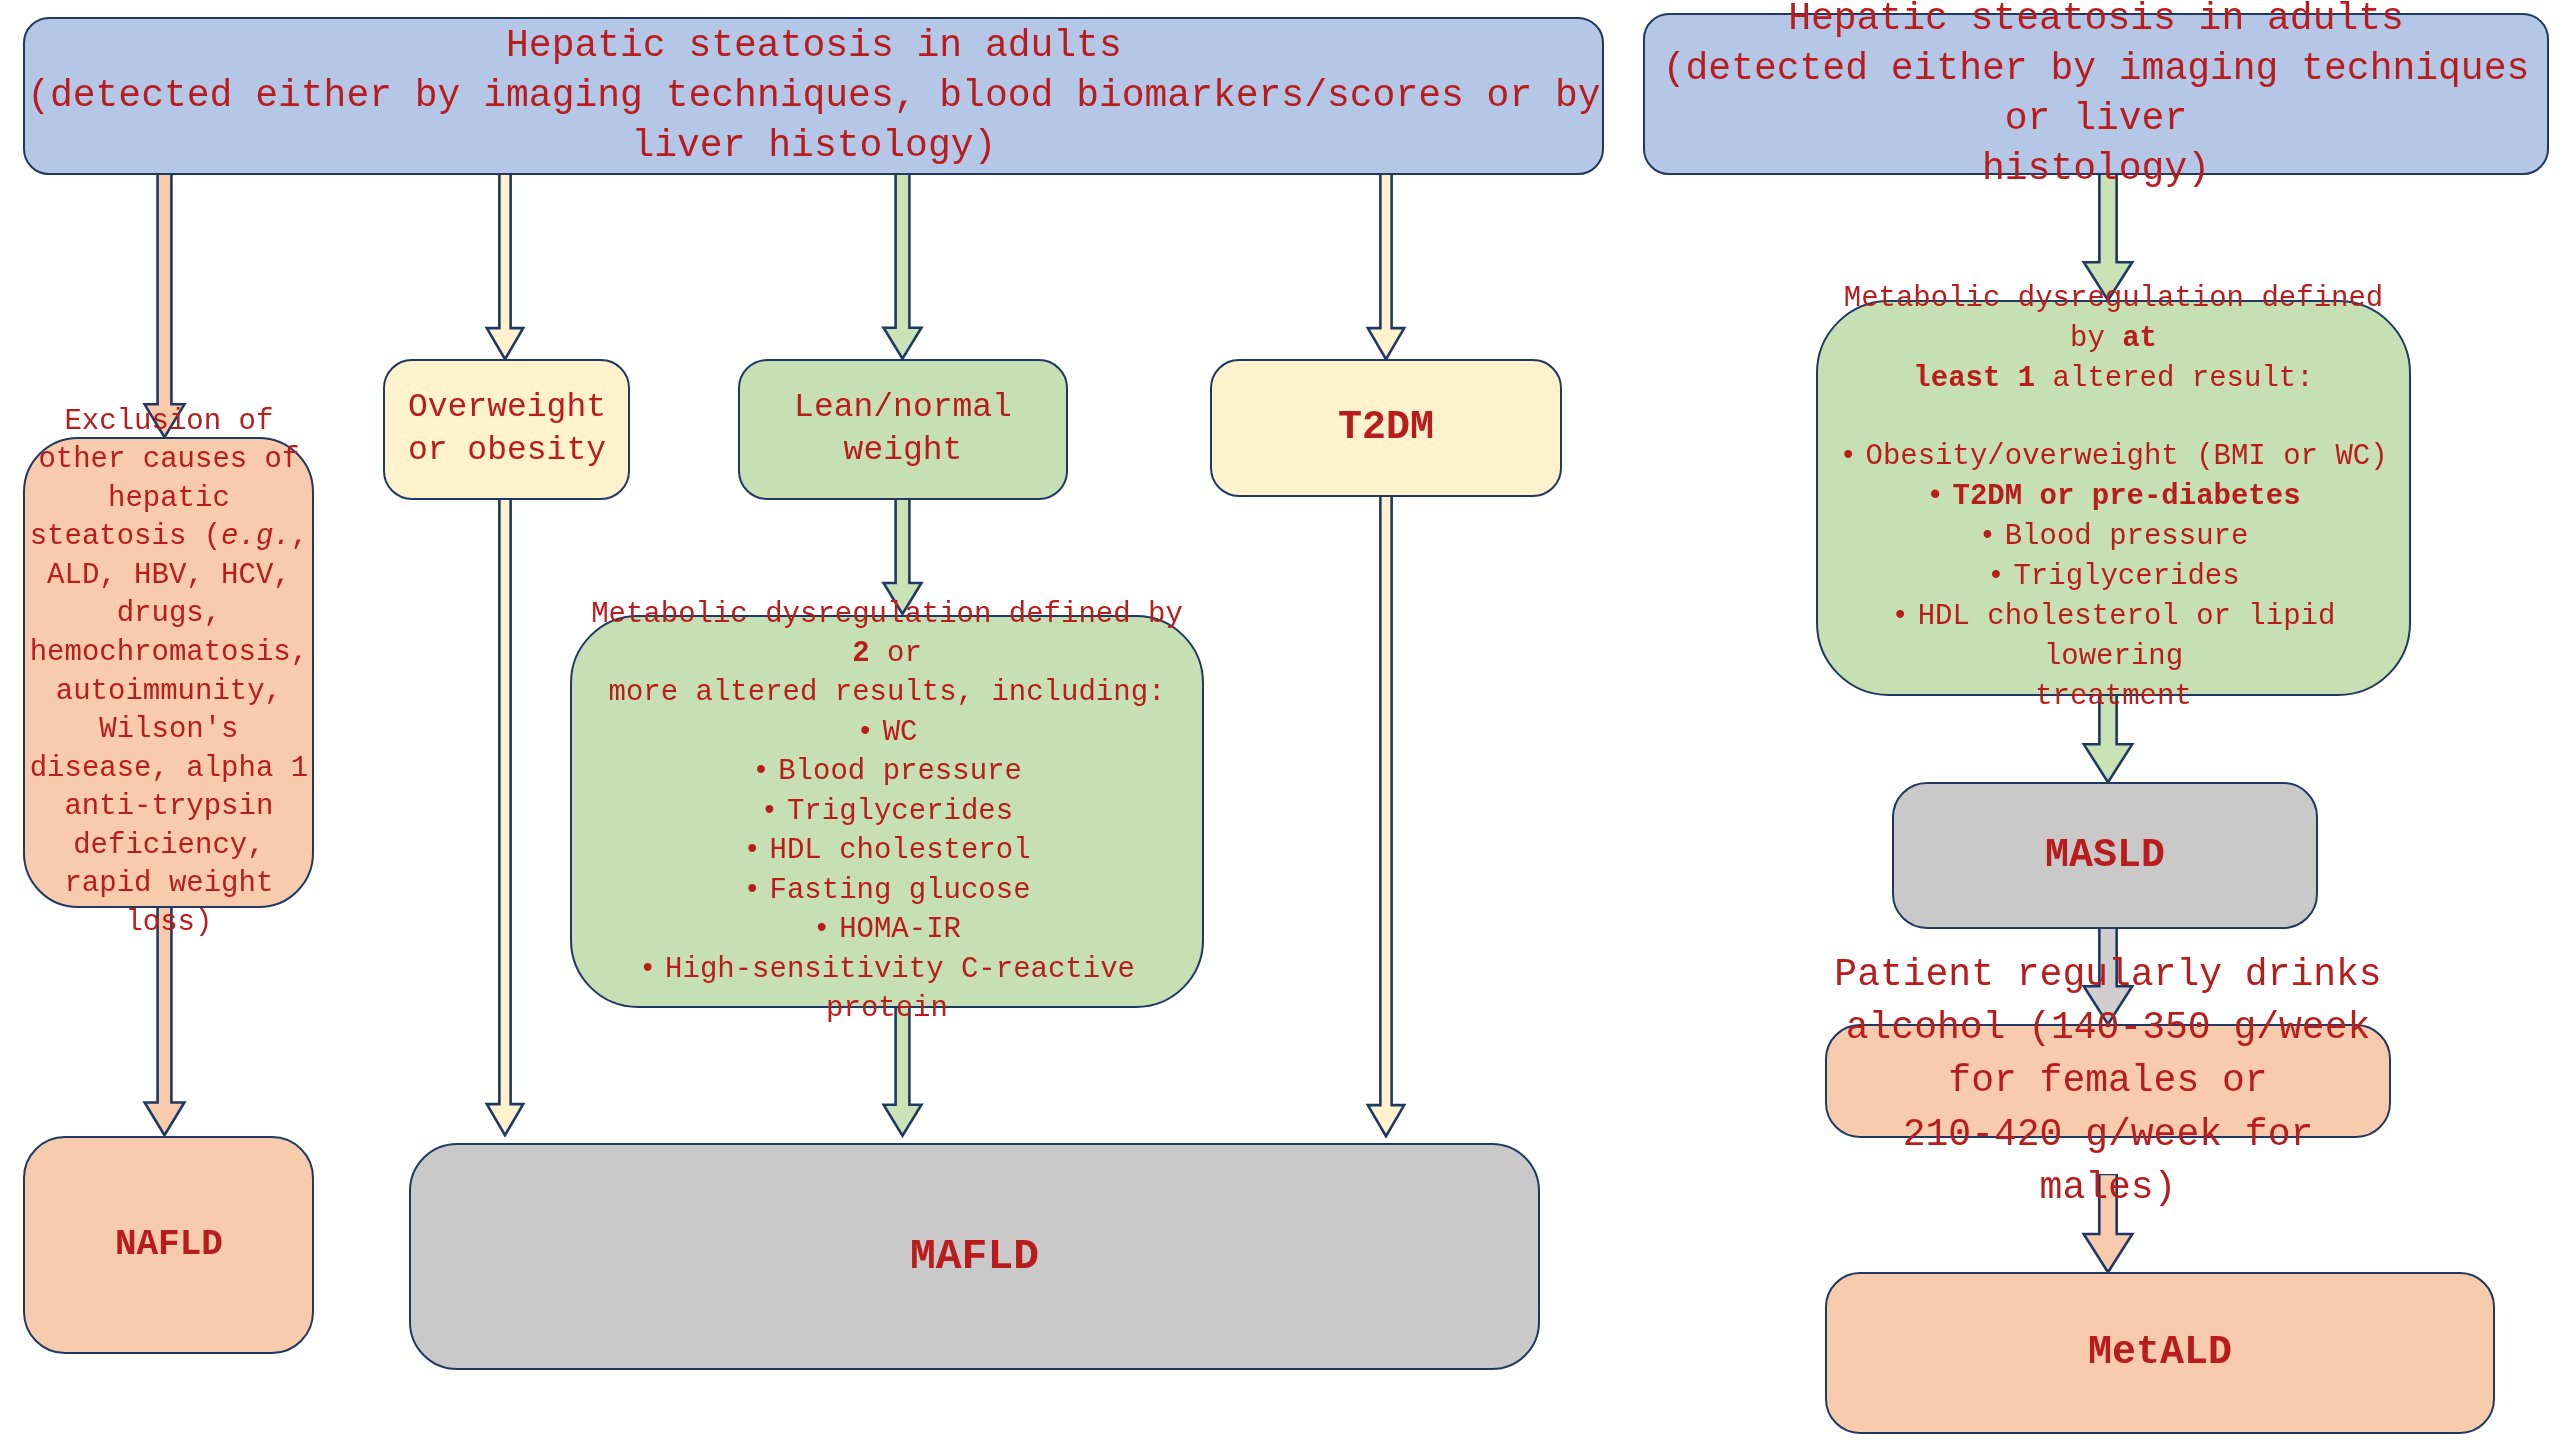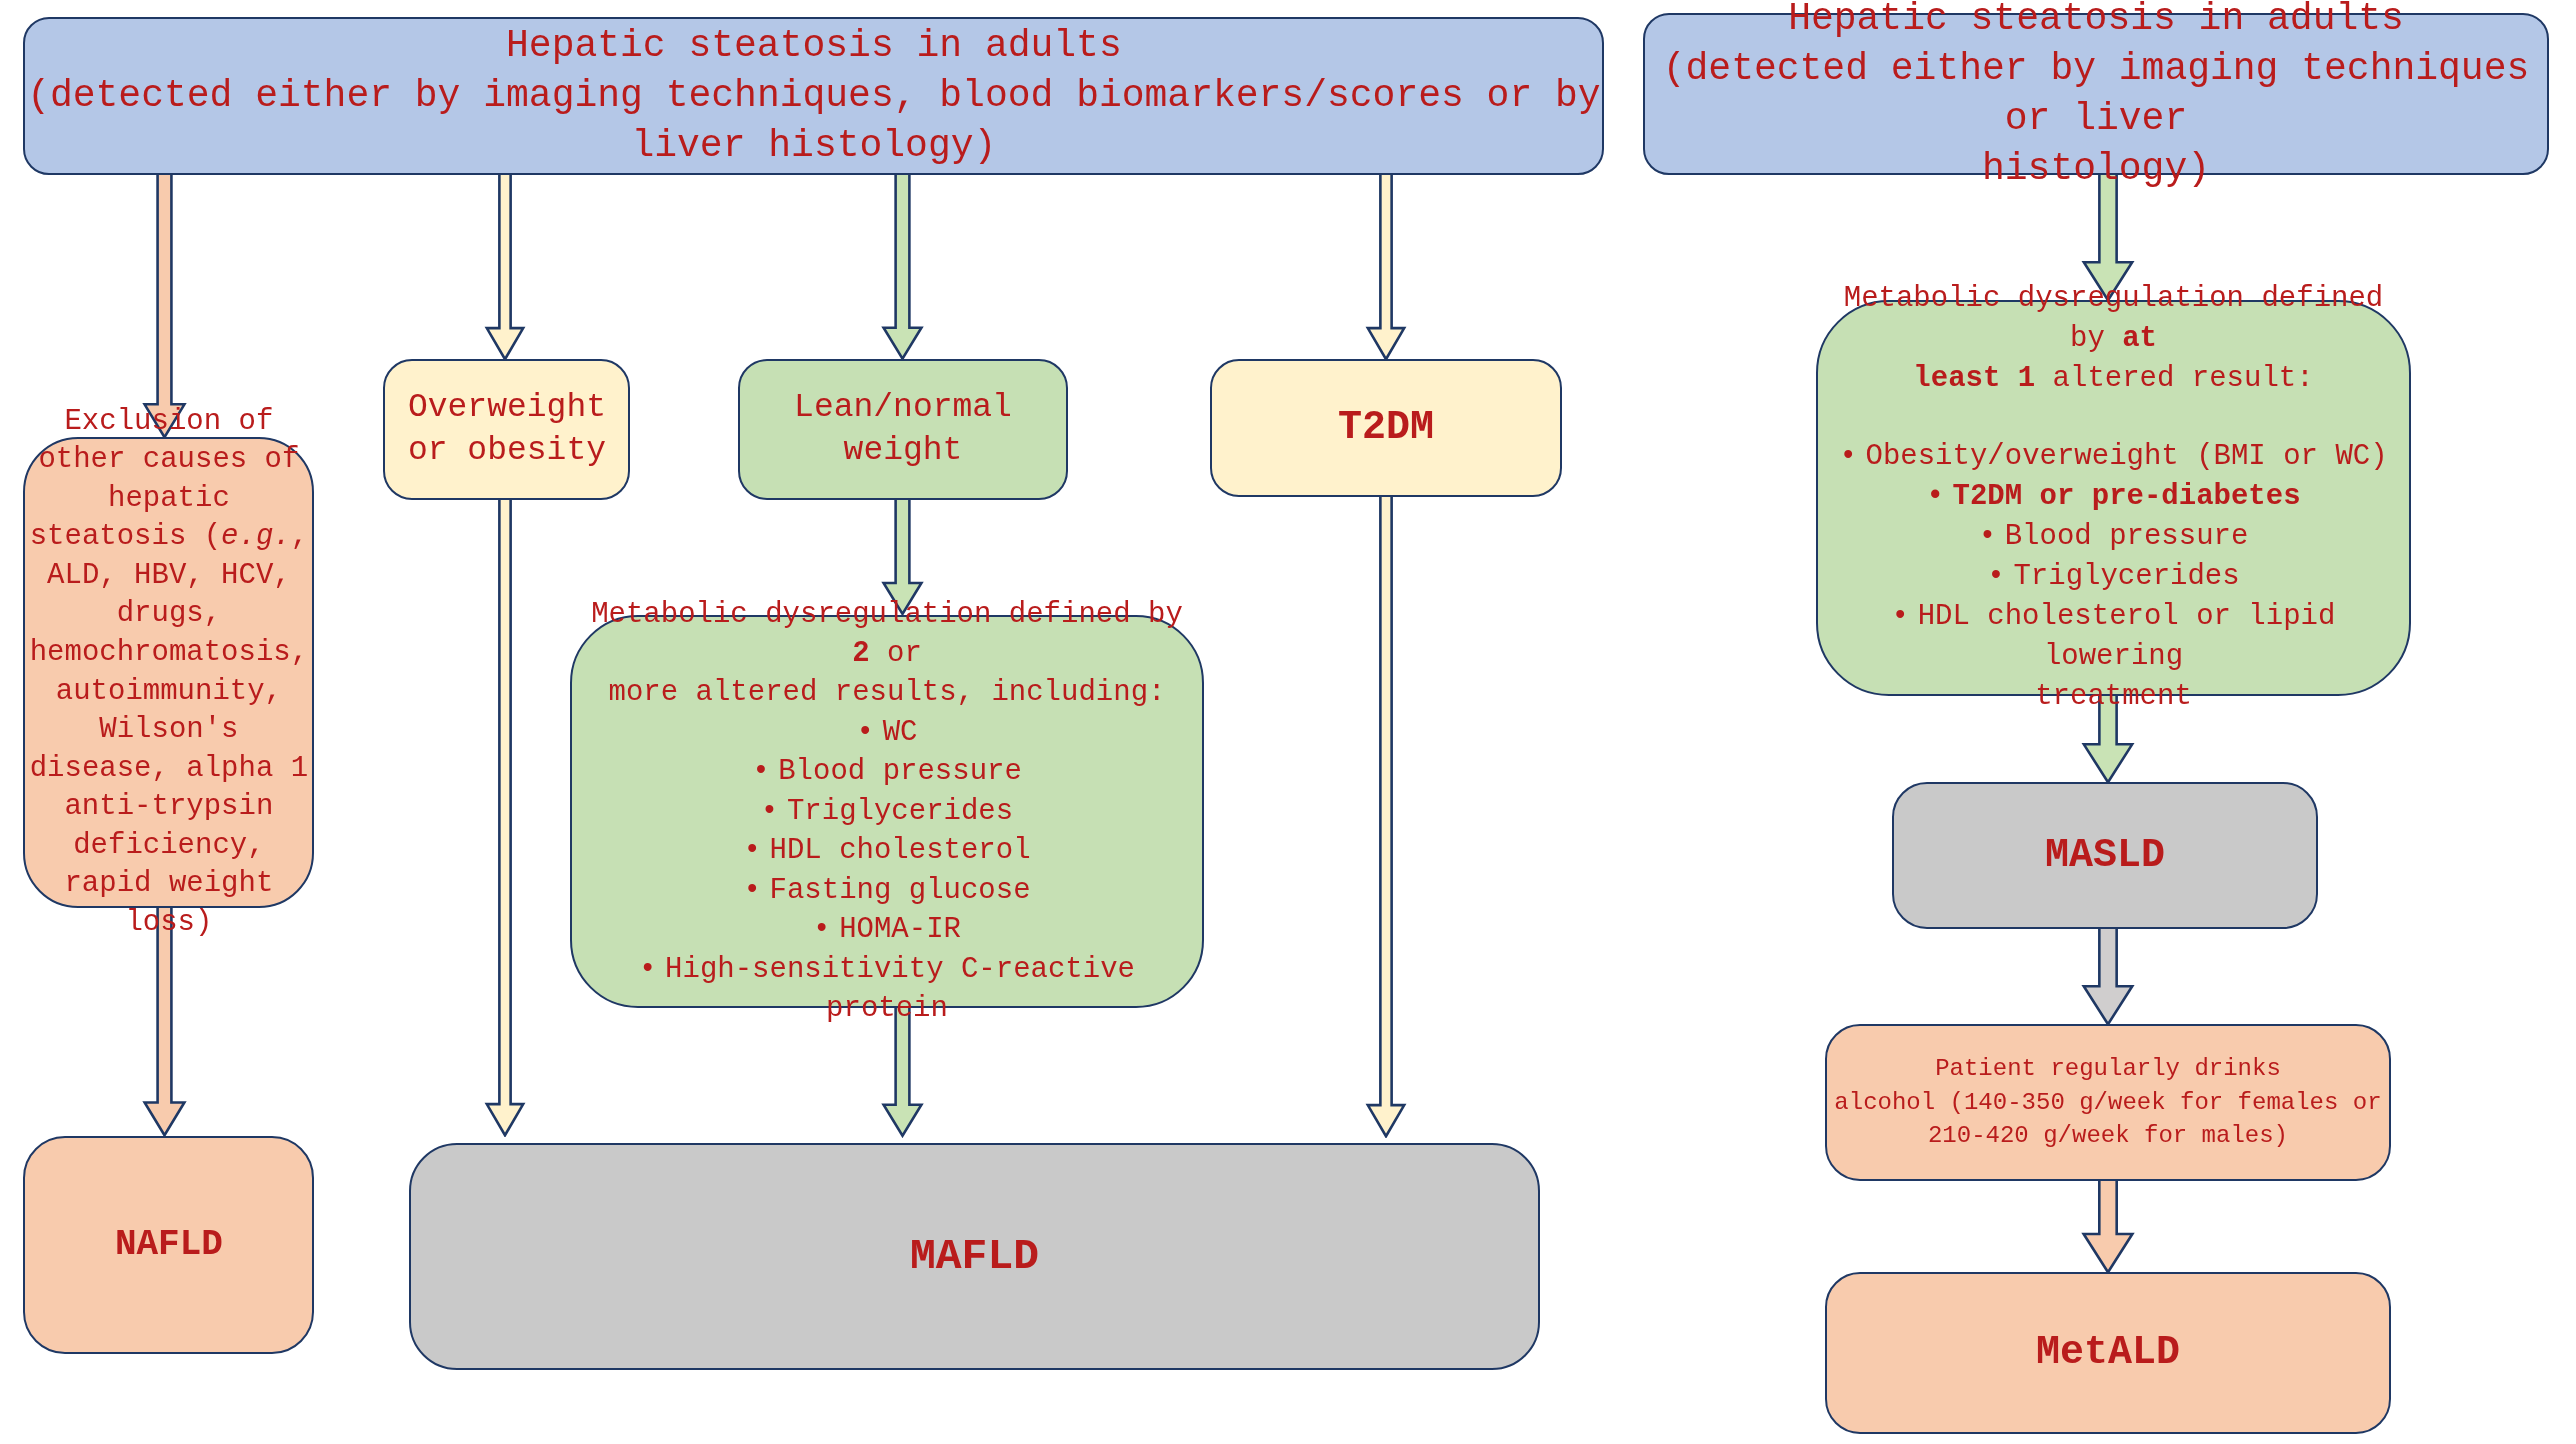--- a/index.html
+++ b/index.html
@@ -23,22 +23,22 @@
   .hdr{font-size:38px;border-radius:26px;line-height:1.32;}
   .exclusion{left:23.4px;top:437px;width:291px;height:471px;border-radius:55px;font-size:29px;padding:7px 12px;line-height:1.33;}
   .overweight{left:383px;top:359px;width:247px;height:141px;border-radius:29px;font-size:33px;text-align:right;}
   .lean{left:738px;top:359px;width:330px;height:141px;border-radius:29px;font-size:33px;}
   .t2dm{left:1210px;top:359px;width:352px;height:138px;border-radius:29px;font-size:40px;font-weight:bold;}
   .metab-l{left:570px;top:615px;width:634px;height:393px;border-radius:68px;font-size:29px;line-height:1.36;padding:8.7px 17.3px;}
   .nafld{left:23.4px;top:1136px;width:291px;height:218px;border-radius:42px;font-size:36px;font-weight:bold;}
   .mafld{left:409px;top:1136px;width:1131px;height:227px;border-radius:48px;font-size:43px;font-weight:bold;margin-top:7px;}
   .metab-r{left:1816px;top:300px;width:595px;height:396px;border-radius:73px;font-size:29px;line-height:1.38;padding:8.7px 15.6px;}
   .masld{left:1892px;top:782px;width:426px;height:147px;border-radius:35px;font-size:40px;font-weight:bold;}
-  .alcohol{left:1825px;top:1024px;width:566px;height:157px;border-radius:35px;font-size:24px;line-height:1.4;}
-  .metald{left:1825px;top:1272px;width:566px;height:162px;border-radius:35px;font-size:40px;font-weight:bold;}
+  .alcohol{left:1825px;top:1024px;width:566px;height:114px;border-radius:35px;font-size:38px;line-height:1.4;}
+  .metald{left:1825px;top:1272px;width:670px;height:162px;border-radius:35px;font-size:40px;font-weight:bold;}
 
   .title{margin-bottom:0px;}
   .gap{height:38px;}
   .blt{margin-right:8.7px;}
   .bline{text-align:center;}
 
   .arrow{position:absolute;}
   .arrow svg{display:block;}
   .arrow svg polygon{stroke:#1f3864;stroke-width:3;stroke-linejoin:miter;}
   .arrow.a-orange svg polygon{fill:#f8cbad;}

